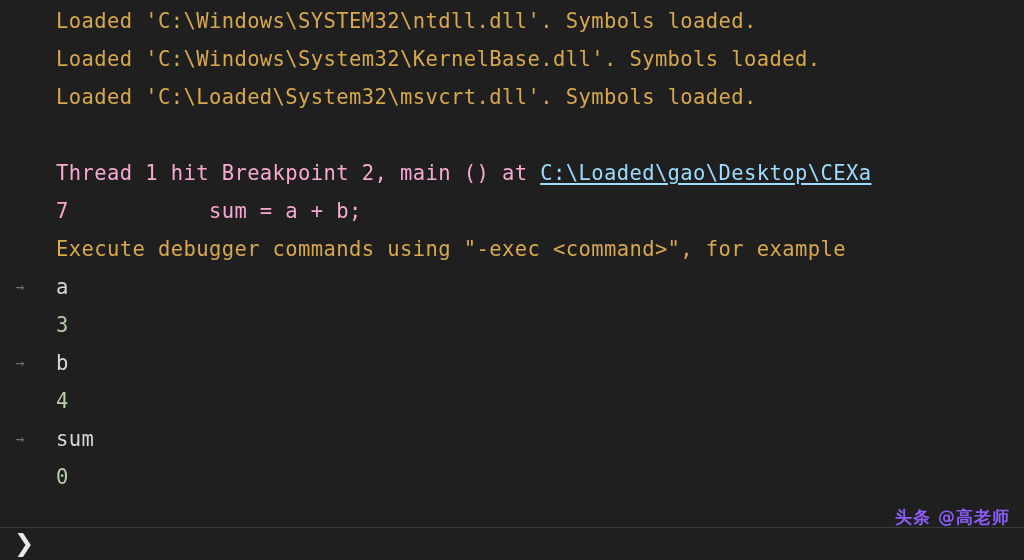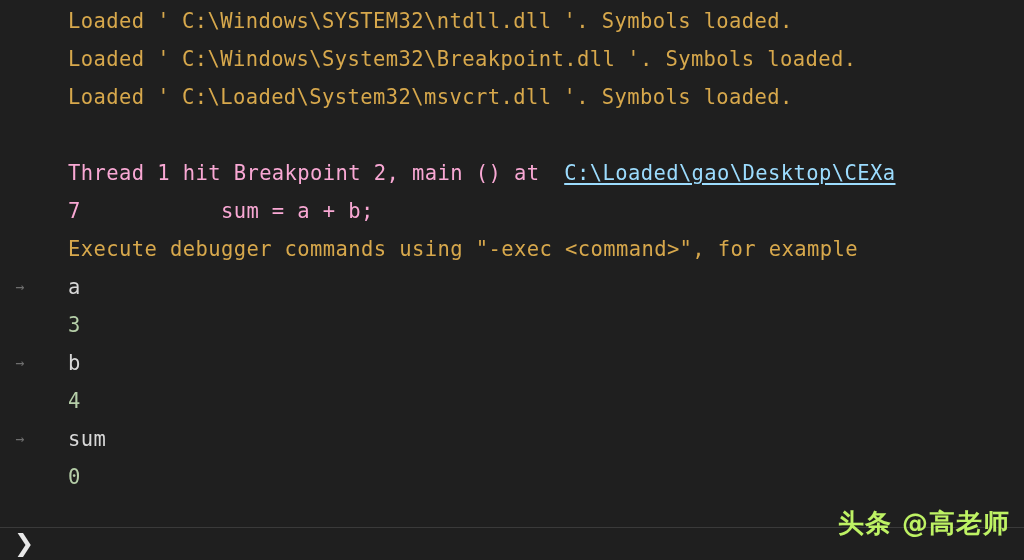--- a/index.html
+++ b/index.html
@@ -54,21 +54,21 @@
     left: 8px;
     top: 0;
     width: 24px;
     height: 38px;
     line-height: 38px;
     text-align: center;
     font-size: 15px;
     color: #6e6e6e;
   }
 
-  .txt { display: inline; margin-left: 12px; }
+  .txt { display: inline; }
 
   .c-amber   { color: #d7a84c; }
   .c-link    { color: #d7a84c; text-underline-offset: 3px; }
   .c-blue    { color: #f9a8d4; }
   .c-bluelink{ color: #9cdcfe; text-decoration: underline; text-underline-offset: 3px; }
   .c-white   { color: #d8d8d8; }
   .c-green   { color: #b5cea8; }
 
   .divider {
     position: absolute;
@@ -97,35 +97,35 @@
     font-size: 24px;
     color: #e8e8e8;
     font-family: "DejaVu Sans", "Liberation Sans", sans-serif;
   }
 
   .watermark {
     position: absolute;
     right: 14px;
     top: 506px;
     font-family: "DejaVu Sans", "Liberation Sans", sans-serif;
-    font-size: 26px;
+    font-size: 17px;
     font-weight: bold;
-    color: #bef264;
+    color: #8b5cf6;
     letter-spacing: 1px;
     white-space: nowrap;
   }
 </style>
 </head>
 <body>
 
 <div id="terminal">
 
   <div class="console-body" id="console-body">
       <div class="line"><span class="txt c-amber">Loaded '</span><span class="txt c-link">C:\Windows\SYSTEM32\ntdll.dll</span><span class="txt c-amber">'. Symbols loaded.</span></div>
-      <div class="line"><span class="txt c-amber">Loaded '</span><span class="txt c-link">C:\Windows\System32\Breakpoint.dll</span><span class="txt c-amber">'. Symbols loaded.</span></div>
+      <div class="line"><span class="txt c-amber">Loaded '</span><span class="txt c-link">C:\Windows\System32\KernelBase.dll</span><span class="txt c-amber">'. Symbols loaded.</span></div>
       <div class="line"><span class="txt c-amber">Loaded '</span><span class="txt c-link">C:\Loaded\System32\msvcrt.dll</span><span class="txt c-amber">'. Symbols loaded.</span></div>
       <div class="line blank"></div>
       <div class="line"><span class="txt c-blue">Thread 1 hit Breakpoint 2, main () at </span><span class="txt c-bluelink">C:\Loaded\gao\Desktop\CEXa</span></div>
       <div class="line"><span class="txt c-blue">7           sum = a + b;</span></div>
       <div class="line"><span class="txt c-amber">Execute debugger commands using "-exec &lt;command&gt;", for example</span></div>
       <div class="line"><span class="gutter-arrow">→</span><span class="txt c-white">a</span></div>
       <div class="line"><span class="txt c-green">3</span></div>
       <div class="line"><span class="gutter-arrow">→</span><span class="txt c-white">b</span></div>
       <div class="line"><span class="txt c-green">4</span></div>
       <div class="line"><span class="gutter-arrow">→</span><span class="txt c-white">sum</span></div>

